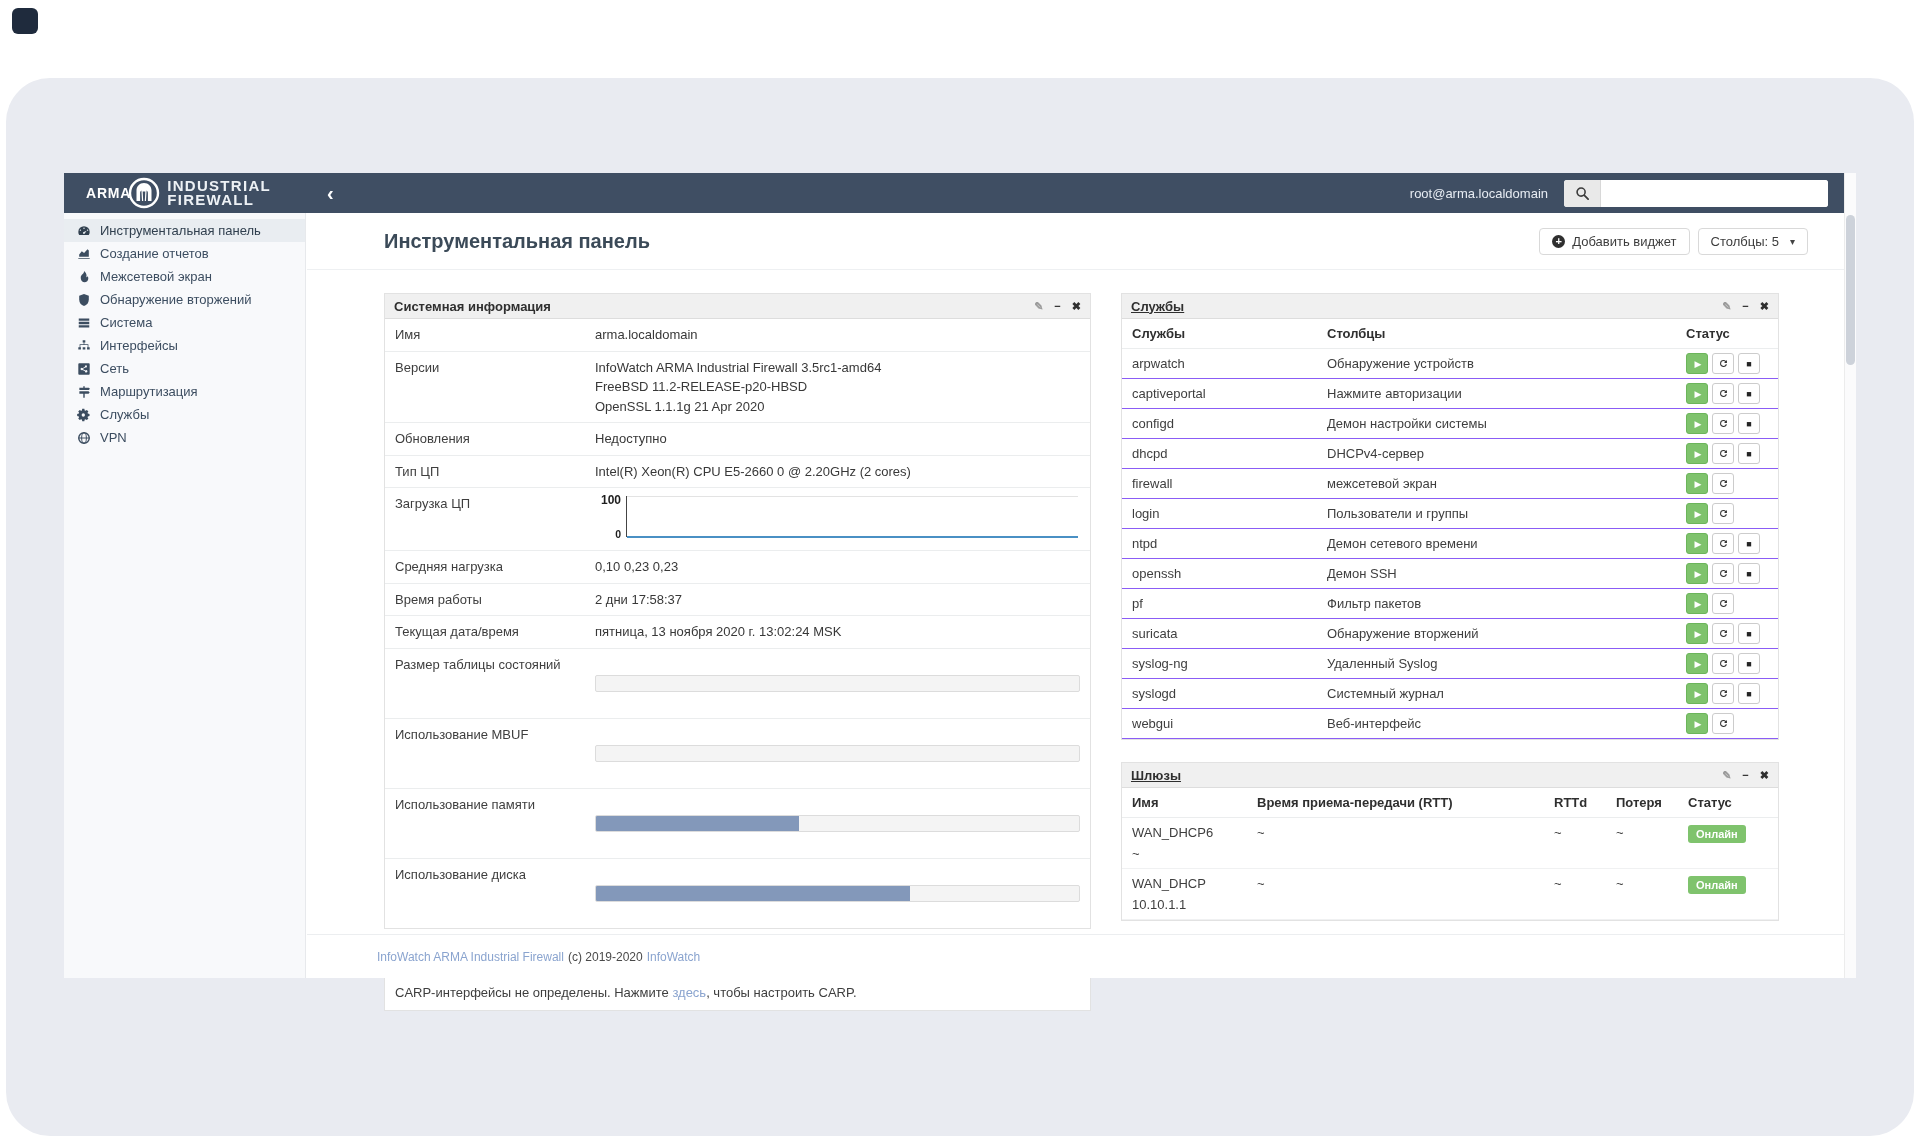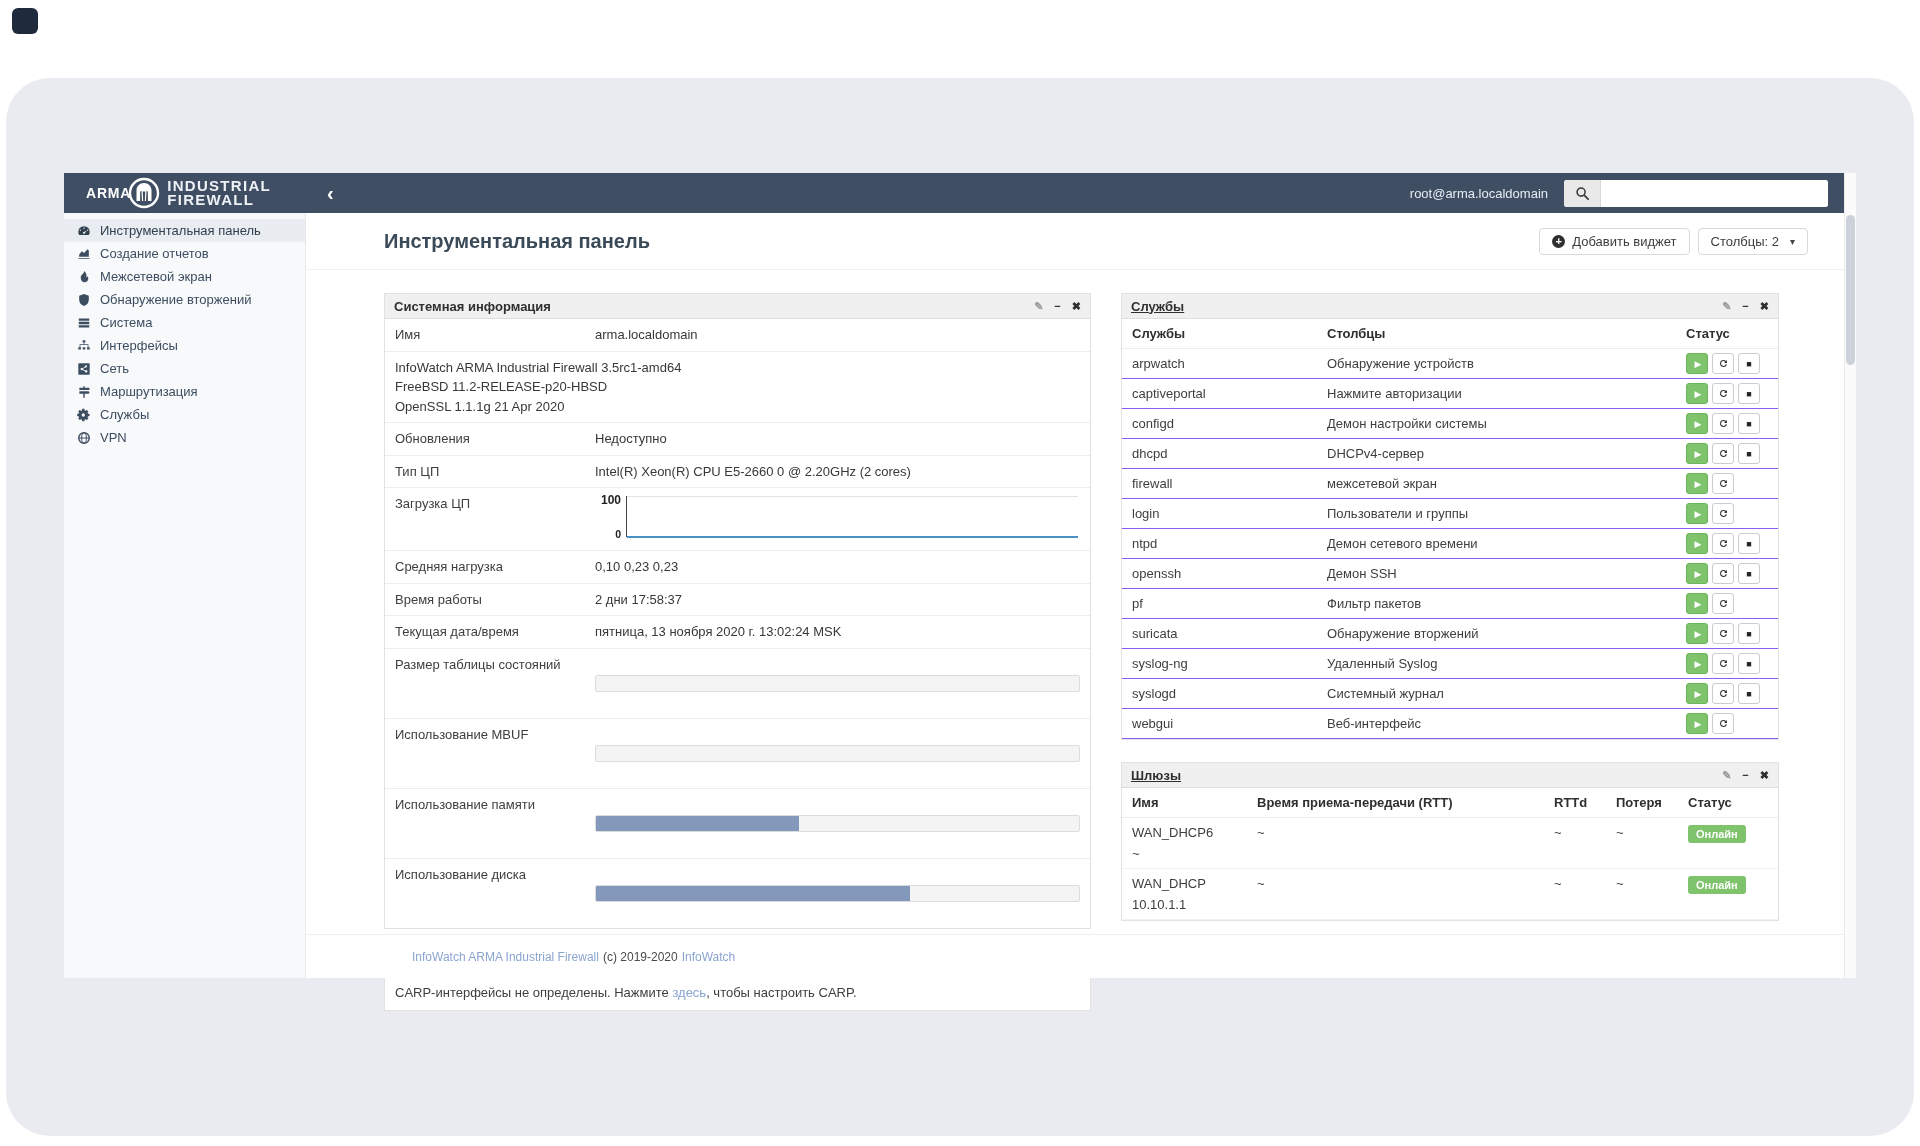--- a/index.html
+++ b/index.html
@@ -84,21 +84,21 @@
 
   .g-name { flex:0 0 125px; }
   .g-rtt { flex:1; }
   .g-rttd { flex:0 0 62px; }
   .g-loss { flex:0 0 72px; }
   .g-status { flex:0 0 80px; }
   .grow { display:flex; padding:7px 10px; border-bottom:1px solid #f0f1f2; font-size:13px; color:#3e3e3e; }
   .gsub { margin-top:6px; }
   .badge { display:inline-block; background:#7fc36d; color:#fff; font-size:11px; font-weight:700; padding:3px 8px; border-radius:3px; }
 
-  .footer { position:absolute; left:0; right:0; bottom:0; height:44px; border-top:1px solid #eceef0; background:#fff; display:flex; align-items:center; padding-left:105px; font-size:12px; gap:4px; }
+  .footer { position:absolute; left:0; right:0; bottom:0; height:44px; border-top:1px solid #eceef0; background:#fff; display:flex; align-items:center; padding-left:70px; font-size:12px; gap:4px; }
   .footer .mid { color:#4a4a4a; }
 </style>
 </head>
 <body>
 
 <div class="corner-logo"></div>
 <div class="frame"></div>
 
 <div class="app">
 
@@ -198,21 +198,21 @@
 
   <div class="content">
     <div class="titlebar">
       <div class="page-title">Инструментальная панель</div>
       <div class="tb-actions">
         <button class="btn">
           <span class="plus-ico">+</span>
           <span>Добавить виджет</span>
         </button>
         <button class="btn">
-          <span>Столбцы: 2</span>
+          <span>Столбцы: 5</span>
           <span class="caret">▾</span>
         </button>
       </div>
     </div>
 
     <div class="widgets">
 
       <div class="col-left">
 
         <div class="widget">
@@ -223,20 +223,21 @@
               <span class="ico-min">−</span>
               <span class="ico-close">✖</span>
             </span>
           </div>
           <div>
             <div class="sirow">
               <div class="silabel">Имя</div>
               <div class="sival">arma.localdomain</div>
             </div>
             <div class="sirow">
+              <div class="silabel">Версии</div>
               <div class="sival">InfoWatch ARMA Industrial Firewall 3.5rc1-amd64
 FreeBSD 11.2-RELEASE-p20-HBSD
 OpenSSL 1.1.1g 21 Apr 2020</div>
             </div>
             <div class="sirow">
               <div class="silabel">Обновления</div>
               <div class="sival">Недоступно</div>
             </div>
             <div class="sirow">
               <div class="silabel">Тип ЦП</div>

